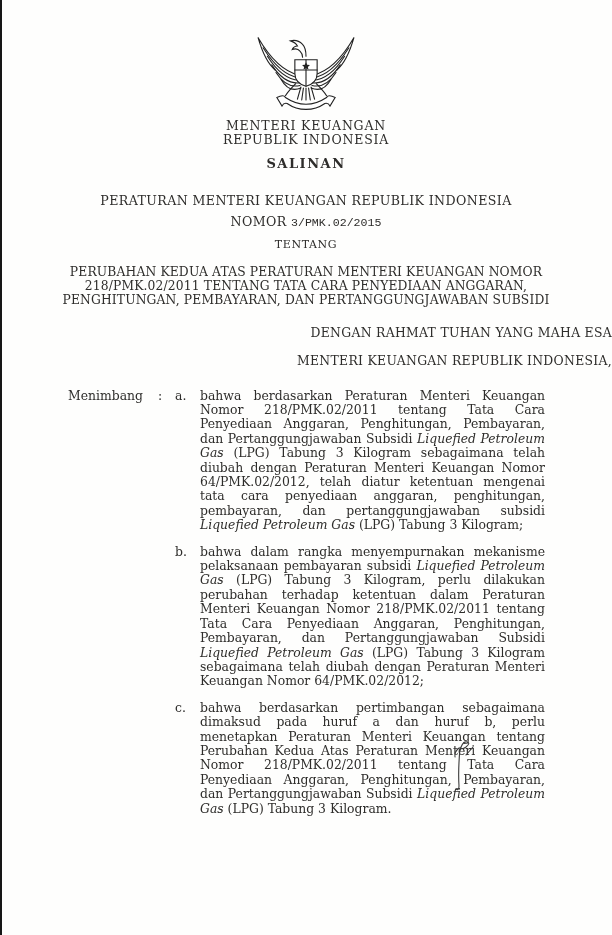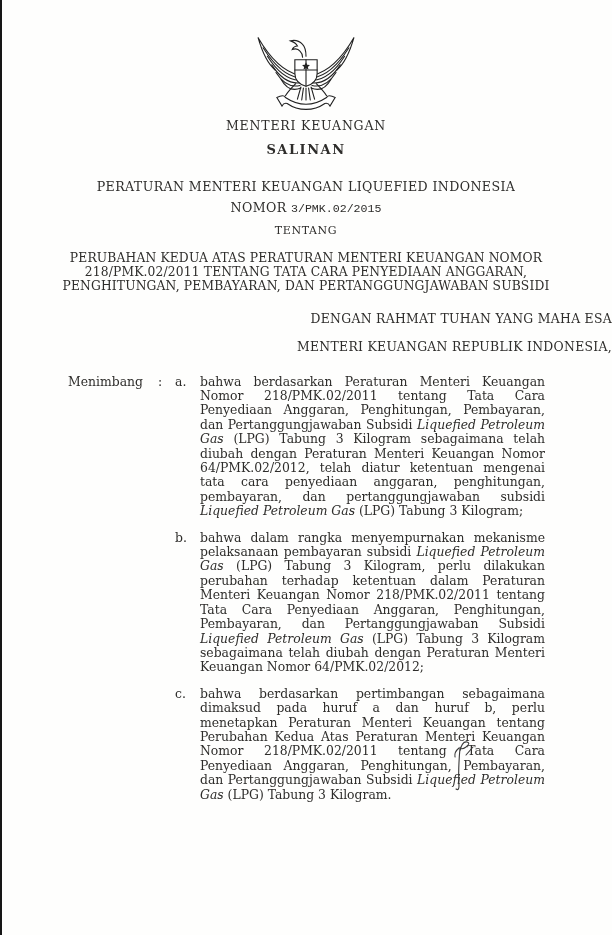--- a/index.html
+++ b/index.html
@@ -76,25 +76,26 @@
         <path d="M70,34 Q70,24 66,20 Q60,14 52,16 Q58,18 60,22 Q56,22 54,26 Q60,24 63,28 Q66,31 66,35"></path>
         <path d="M57,38 h26 v16 q0,11 -13,15 q-13,-4 -13,-15 z" fill="#fff"></path>
         <path d="M70,38 v31 M57,50 h26"></path>
         <path d="M70,41 l1.4,3 3.2,0.3 -2.4,2.1 0.7,3.1 -2.9,-1.6 -2.9,1.6 0.7,-3.1 -2.4,-2.1 3.2,-0.3 z" fill="#222" stroke="none"></path>
         <path d="M64,70 L60,84 M67,71 L65,85 M70,71 V85 M73,71 L75,85 M76,70 L80,84"></path>
         <path d="M58,66 Q50,74 46,80 M82,66 Q90,74 94,80"></path>
         <path d="M36,82 q8,-4 10,0 q12,8 24,8 q12,0 24,-8 q2,-4 10,0 l-6,10 q-2,-4 -6,-3 q-10,7 -22,7 q-12,0 -22,-7 q-4,-1 -6,3 z" fill="#fff"></path>
       </g>
     </svg>
     <div class="ministry">MENTERI KEUANGAN</div>
+    <div class="ministry">REPUBLIK INDONESIA</div>
     <div class="salinan">SALINAN</div>
   </div>
 
   <div class="titleblock">
-    <div class="reg-heading">PERATURAN MENTERI KEUANGAN LIQUEFIED INDONESIA</div>
+    <div class="reg-heading">PERATURAN MENTERI KEUANGAN REPUBLIK INDONESIA</div>
     <div class="nomor">
       <span>NOMOR</span>
       <span class="mono">3/PMK.02/2015</span>
     </div>
     <div class="tentang">TENTANG</div>
     <div class="subject">
       <div>PERUBAHAN KEDUA ATAS PERATURAN MENTERI KEUANGAN NOMOR</div>
       <div>218/PMK.02/2011 TENTANG TATA CARA PENYEDIAAN ANGGARAN,</div>
       <div>PENGHITUNGAN, PEMBAYARAN, DAN PERTANGGUNGJAWABAN SUBSIDI</div>
     </div>

